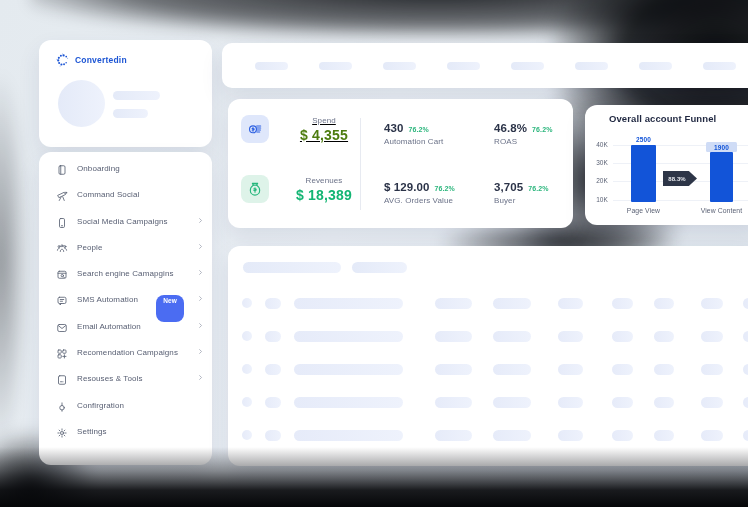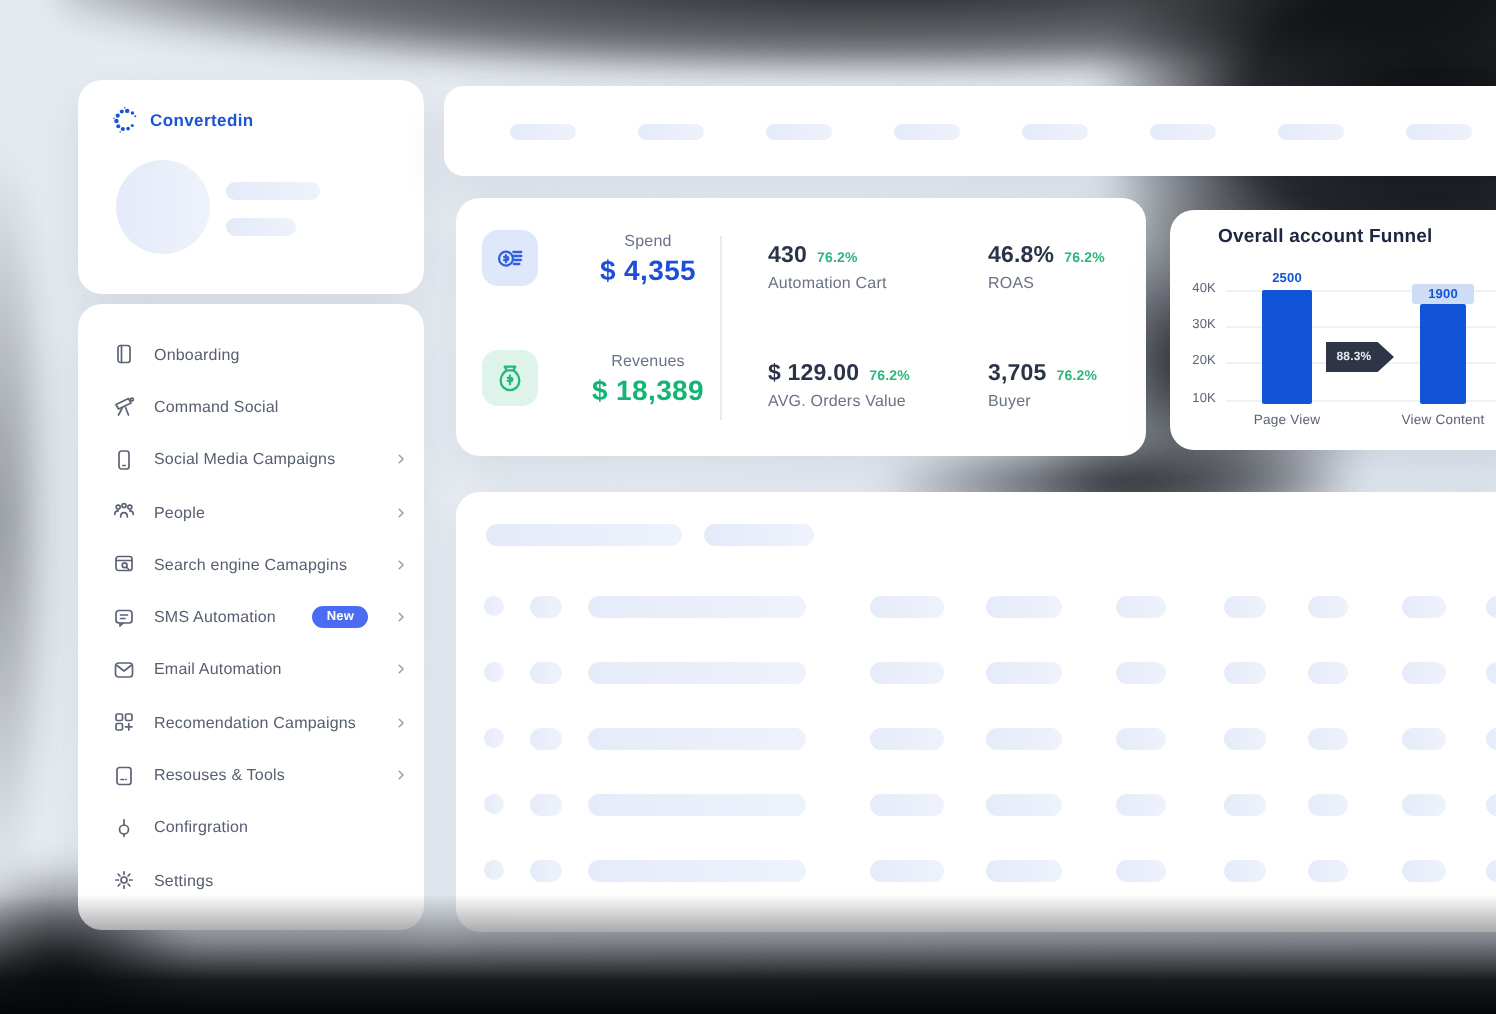--- a/index.html
+++ b/index.html
@@ -34,21 +34,21 @@
   .sb-top{left:39px;top:40px;width:173px;height:107px;}
   .logo-row{position:absolute;left:17px;top:13px;display:flex;align-items:center;gap:5px;cursor:pointer;}
   .logo-mark{width:14px;height:14px;display:flex;}
   .logo-text{font-size:8.5px;font-weight:bold;color:#1c55d4;letter-spacing:.2px;}
   .avatar{left:19px;top:40px;width:47px;height:47px;border-radius:50%;}
   .sk-l1{left:74px;top:51px;width:47px;height:9px;border-radius:4.5px;}
   .sk-l2{left:74px;top:69px;width:35px;height:9px;border-radius:4.5px;}
 
   
   .sb-menu{left:39px;top:152px;width:173px;height:313px;padding:12px 0;}
-  .menu-item{display:flex;align-items:center;height:26.3px;padding:0 8px 0 17px;gap:9px;cursor:pointer;}
+  .menu-item{display:flex;height:26.3px;padding:0 8px 0 17px;gap:9px;cursor:pointer;}
   .mi-icon{width:12px;height:12px;color:#5b6375;flex:none;display:flex;}
   .mi-icon svg,.mi-chevron svg,.logo-mark svg,.stat-ic svg{width:100%;height:100%;display:block;}
   .mi-label{font-size:8px;color:#575e72;flex:1;white-space:nowrap;}
   .mi-badge{font-size:6.5px;font-weight:bold;color:#fff;background:#4b6cf2;border-radius:8px;
     padding:2px 7px 2.5px;margin-right:4px;}
   .mi-chevron{width:7px;height:7px;color:#9aa0ae;flex:none;}
 
   
   .topbar{left:222px;top:43px;width:540px;height:45px;border-radius:10px;
     display:flex;align-items:center;gap:31px;padding-left:33px;}
@@ -283,31 +283,31 @@
       <div class="skel tb-pill"></div>
       <div class="skel tb-pill"></div>
       <div class="skel tb-pill"></div>
       <div class="skel tb-pill"></div>
       <div class="skel tb-pill"></div>
       <div class="skel tb-pill"></div>
     </header>
 
   <section class="card stats">
     <div id="statsPrimary">
-        <div class="stat-row" style="top: 16px;">
+        <div class="stat-row" style="top: 16px; text-decoration: underline;">
           <span class="stat-ic" style="background: rgb(223, 231, 251); color: rgb(47, 98, 226);">
             <svg viewBox="0 0 24 24" fill="none" stroke="currentColor" stroke-width="1.7" stroke-linecap="round" stroke-linejoin="round">
               <circle cx="9" cy="12.5" r="5.2"></circle>
               <path d="M9 9.8v5.4M7.6 11.2h2a1.15 1.15 0 010 2.3h-2"></path>
               <path d="M14.5 7.5h6M14.8 10.5h5.7M15.3 13.5h4.9M14.8 16.5h4.2"></path>
             </svg>
           </span>
           <div class="stat-txt">
             <div class="stat-label">Spend</div>
-            <div class="stat-value" style="color: #1d4ed8;">$ 4,355</div>
+            <div class="stat-value" style="color: #4d7c0f;">$ 4,355</div>
           </div>
         </div>
         <div class="stat-row" style="top: 76px; align-items: center;">
           <span class="stat-ic" style="background: rgb(222, 243, 233); color: rgb(37, 183, 124);">
             <svg viewBox="0 0 24 24" fill="none" stroke="currentColor" stroke-width="1.7" stroke-linecap="round" stroke-linejoin="round">
               <path d="M9.5 6.2h5L16 3.5H8z"></path>
               <path d="M9.5 6.2C6.6 8.3 5 10.8 5 14.1a7 7 0 0014 0c0-3.3-1.6-5.8-4.5-7.9"></path>
               <path d="M12 10.3v6.4M10.3 11.9h2.3a1.15 1.15 0 010 2.3h-2.3"></path>
             </svg>
           </span>

